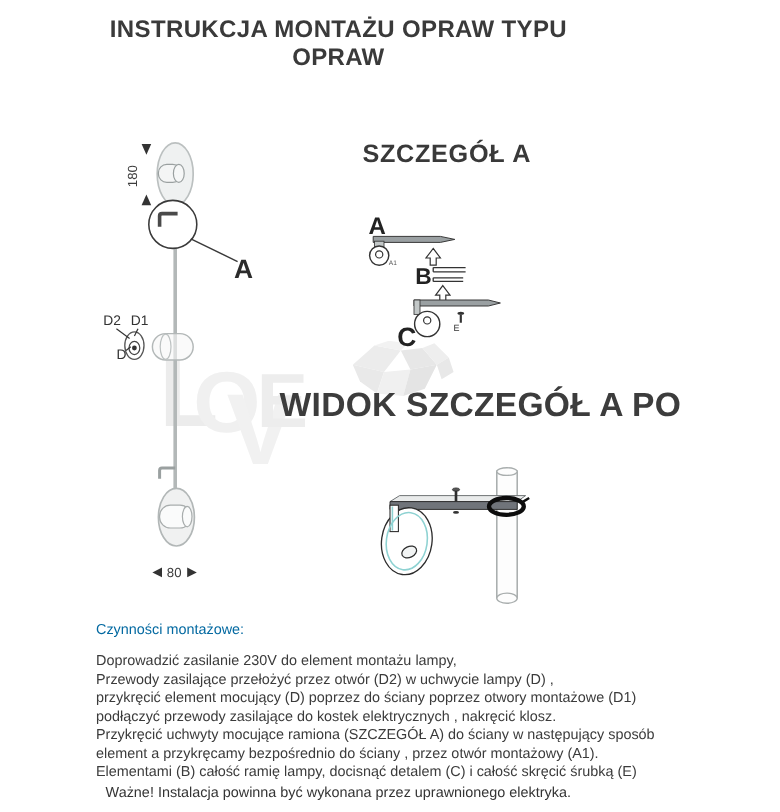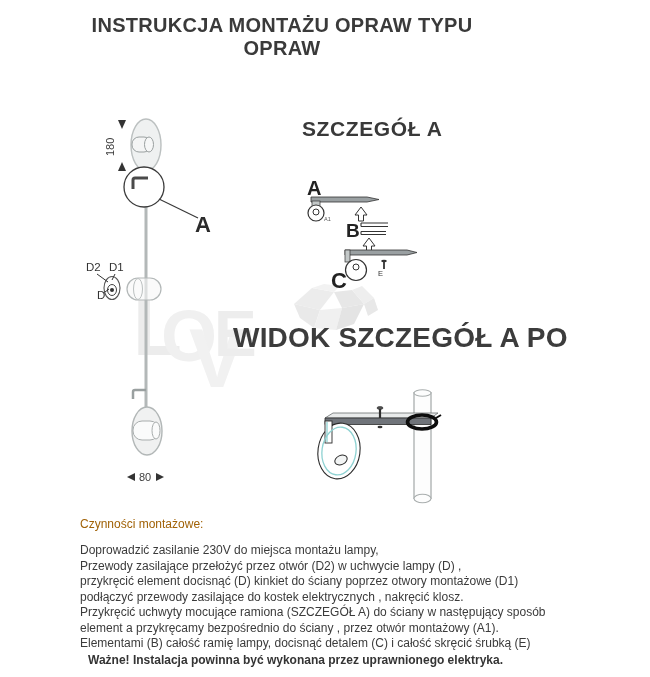--- a/index.html
+++ b/index.html
@@ -8,23 +8,23 @@
     font-family:"Liberation Sans", sans-serif;color:#3b3b3b;overflow:hidden;
   }
   .abs{position:absolute;}
   
   .doc-title{top:14px;left:0;width:564px;text-align:center;font-size:20px;font-weight:bold;
     line-height:23px;color:#3a3a3a;letter-spacing:.3px;z-index:3;}
   .h-szczegol{top:117px;left:302px;font-size:21px;font-weight:bold;color:#393939;letter-spacing:.6px;z-index:3;}
   .h-widok{top:326px;left:233px;font-size:28px;font-weight:bold;color:#3c3c3c;line-height:23.5px;
     letter-spacing:.2px;z-index:3;}
   
-  .instr-head{top:517px;left:80px;font-size:12px;color:#a16207;z-index:3;}
+  .instr-head{top:517px;left:80px;font-size:12px;color:#0369a1;z-index:3;}
   .instr-lines{top:543px;left:80px;font-size:12px;line-height:15.5px;color:#3b3b3b;z-index:3;white-space:nowrap;}
-  .warning{top:653px;left:88px;font-size:12px;font-weight:bold;color:#343434;z-index:3;}
+  .warning{top:653px;left:88px;font-size:12px;font-weight:normal;color:#343434;z-index:3;}
   
   .wm{z-index:1;font-weight:bold;color:#eeeeee;line-height:1;user-select:none;}
   .wm-l{top:288px;left:133px;font-size:80px;color:#ececec;}
   .wm-o{top:300px;left:161px;font-size:72px;color:#f0f0f0;}
   .wm-v{top:316px;left:189px;font-size:84px;color:#f1f1f1;}
   .wm-e{top:302px;left:214px;font-size:64px;color:#ededed;}
   .wm-lighting{top:346px;left:198px;font-size:44px;font-weight:normal;color:#f0f1f1;letter-spacing:2px;}
   svg{position:absolute;z-index:2;}
   svg text{font-family:"Liberation Sans", sans-serif;}
 </style>
@@ -147,23 +147,23 @@
 
     <ellipse cx="39" cy="63" rx="21" ry="28" fill="#ffffff" stroke="#2c2c2c" stroke-width="1.1" transform="rotate(8 39 63)"></ellipse>
     <rect x="25" y="33" width="7" height="22" fill="#ffffff" stroke="#2c2c2c" stroke-width="0.9"></rect>
     <ellipse cx="39" cy="63" rx="17" ry="24" fill="none" stroke="#8ed2d2" stroke-width="1.3" transform="rotate(8 39 63)"></ellipse>
     <line x1="27" y1="34" x2="27" y2="54" stroke="#8ed2d2" stroke-width="1.3"></line>
     <ellipse cx="41" cy="72" rx="6.5" ry="4.5" fill="#f2f4f4" stroke="#2c2c2c" stroke-width="1" transform="rotate(-25 41 72)"></ellipse>
   </svg>
 
   <div class="abs instr-head">Czynności montażowe:</div>
   <div class="abs instr-lines">
-    <div>Doprowadzić zasilanie 230V do miejsca montażu lampy,</div>
+    <div>Doprowadzić zasilanie 230V do element montażu lampy,</div>
     <div>Przewody zasilające przełożyć przez otwór (D2) w uchwycie lampy (D) ,</div>
-    <div>przykręcić element docisnąć (D) kinkiet do ściany poprzez otwory montażowe (D1)</div>
+    <div>przykręcić element mocujący (D) poprzez do ściany poprzez otwory montażowe (D1)</div>
     <div>podłączyć przewody zasilające do kostek elektrycznych , nakręcić klosz.</div>
     <div>Przykręcić uchwyty mocujące ramiona (SZCZEGÓŁ A) do ściany w następujący sposób</div>
     <div>element a przykręcamy bezpośrednio do ściany , przez otwór montażowy (A1).</div>
     <div>Elementami (B) całość ramię lampy, docisnąć detalem (C) i całość skręcić śrubką (E)</div>
   </div>
   <div class="abs warning">Ważne! Instalacja powinna być wykonana przez uprawnionego elektryka.</div>
 
 </div>
 
 </body></html>

